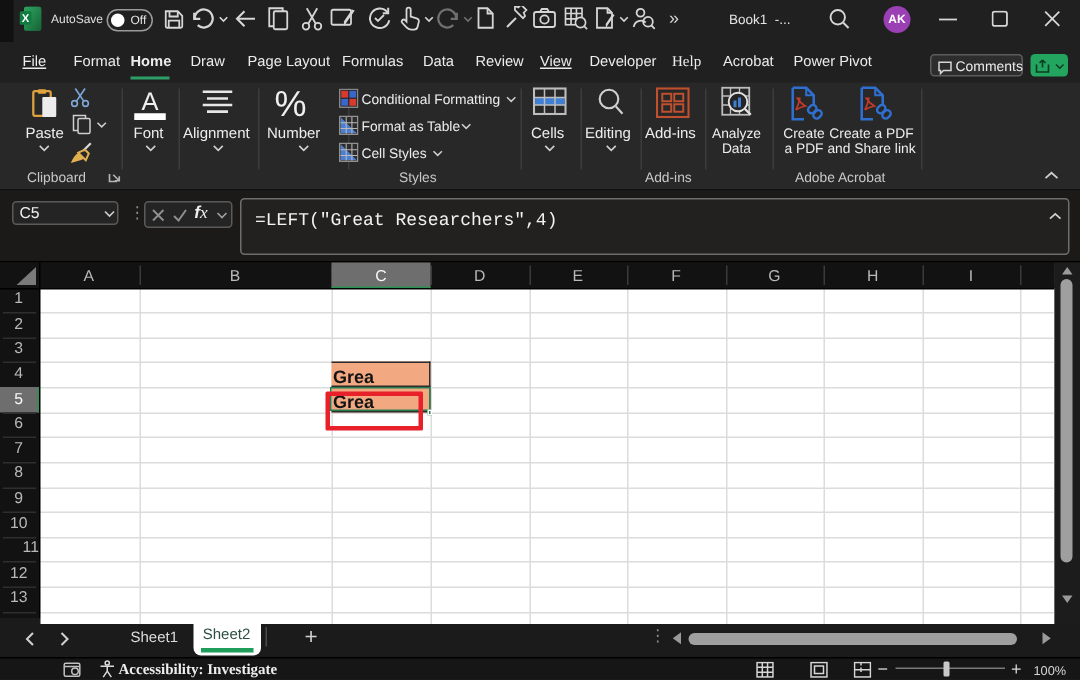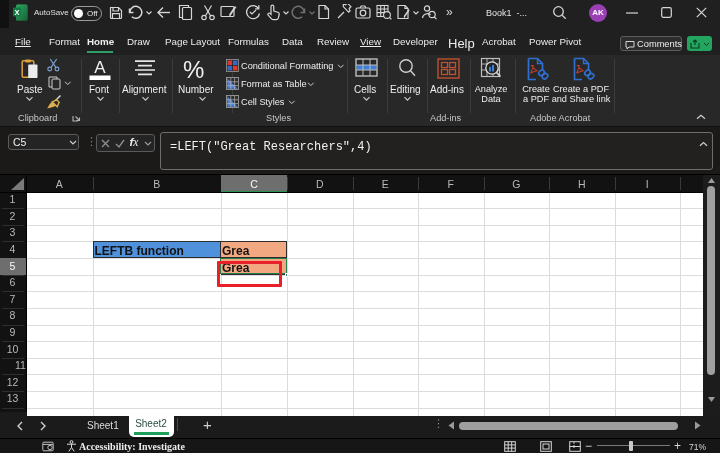--- a/index.html
+++ b/index.html
@@ -129,21 +129,21 @@
 <div class="abs" style="left:15px;top:36px;font-size:9.8px;color:#ececec;font-weight:normal;text-decoration:underline;">File</div>
 <div class="abs" style="left:49px;top:36px;font-size:9.8px;color:#ececec;font-weight:normal;">Format</div>
 <div class="abs" style="left:87px;top:36px;font-size:9.8px;color:#ececec;font-weight:bold;">Home</div>
 <div class="abs" style="left:127px;top:36px;font-size:9.8px;color:#ececec;font-weight:normal;">Draw</div>
 <div class="abs" style="left:165px;top:36px;font-size:9.8px;color:#ececec;font-weight:normal;">Page Layout</div>
 <div class="abs" style="left:228px;top:36px;font-size:9.8px;color:#ececec;font-weight:normal;">Formulas</div>
 <div class="abs" style="left:282px;top:36px;font-size:9.8px;color:#ececec;font-weight:normal;">Data</div>
 <div class="abs" style="left:317px;top:36px;font-size:9.8px;color:#ececec;font-weight:normal;">Review</div>
 <div class="abs" style="left:360px;top:36px;font-size:9.8px;color:#ececec;font-weight:normal;text-decoration:underline;">View</div>
 <div class="abs" style="left:393px;top:36px;font-size:9.8px;color:#ececec;font-weight:normal;">Developer</div>
-<div class="abs" style="left:448px;top:36px;font-size:13px;color:#ececec;font-weight:normal;">Help</div>
+<div class="abs" style="left:448px;top:36px;font-size:10px;color:#ececec;font-weight:normal;font-family:Liberation Serif, serif;">Help</div>
 <div class="abs" style="left:482px;top:36px;font-size:9.8px;color:#ececec;font-weight:normal;">Acrobat</div>
 <div class="abs" style="left:529px;top:36px;font-size:9.8px;color:#ececec;font-weight:normal;">Power Pivot</div>
 <div class="abs" style="left:87px;top:50.5px;width:26px;height:2.5px;background:#2d9e66;"></div>
 <div class="abs" style="left:620px;top:36px;width:62px;height:15px;border:1px solid #5c5c5c;border-radius:3px;background:#2d2d2d;">
 <svg class="abs" style="left:4px;top:2.5px" width="10" height="10" viewBox="0 0 10 10" fill="none" stroke="#d6d6d6" stroke-width="1">
         <path d="M1 1.5 h8 v5.5 h-5 l-2 2 v-2 h-1z"></path>
       </svg>
 <div class="abs" style="left:16px;top:2px;font-size:9.3px;color:#ececec;">Comments</div>
     </div>
 <div class="abs" style="left:687px;top:36px;width:25px;height:15px;border-radius:3px;background:#23a45f;">
@@ -410,23 +410,20 @@
 <div class="abs" style="left:0;top:359.2px;width:41px;text-align:center;font-size:10.5px;color:#b9b9b9;">11</div>
 <div class="abs" style="left:2px;top:374.3px;width:22px;height:1px;background:#2e2e2e;"></div>
 <div class="abs" style="left:0;top:375.8px;width:25px;text-align:center;font-size:10.5px;color:#b9b9b9;">12</div>
 <div class="abs" style="left:2px;top:390.9px;width:22px;height:1px;background:#2e2e2e;"></div>
 <div class="abs" style="left:0;top:392.4px;width:25px;text-align:center;font-size:10.5px;color:#b9b9b9;">13</div>
 <div class="abs" style="left:2px;top:407.6px;width:22px;height:1px;background:#2e2e2e;"></div>
 <div class="abs" style="left:0;top:409.1px;width:25px;text-align:center;font-size:10.5px;color:#b9b9b9;"></div>
 <div class="abs" style="left:2px;top:424.2px;width:22px;height:1px;background:#2e2e2e;"></div>
 <div class="abs" style="left:26px;top:175px;width:1px;height:237px;background:#000;"></div>
 <div class="abs" style="left:0;top:191.5px;width:703px;height:1px;background:#000;"></div>
-<div class="abs" style="left:92.5px;top:241.4px;width:128.5px;height:16.62px;background:#4f91da;border:1px solid #2d2d2d;font-weight:bold;font-size:12px;color:#131313;display:flex;align-items:flex-end;padding-left:1px;padding-bottom:1px;">
-      <span style="position:relative;top:2.2px;">LEFTB function</span>
-    </div>
 <div class="abs" style="left:221px;top:241.4px;width:66px;height:16.62px;background:#f2a982;border:1px solid #2d2d2d;border-left:none;font-weight:bold;font-size:12px;color:#131313;display:flex;align-items:flex-end;padding-left:1px;padding-bottom:1px;">
       <span style="position:relative;top:2.2px;">Grea</span>
     </div>
 <div class="abs" style="left:221px;top:258.0px;width:66px;height:16.62px;background:#f2a982;border:1px solid #2d2d2d;border-left:none;border-top:none;font-weight:bold;font-size:12px;color:#131313;display:flex;align-items:flex-end;padding-left:1px;padding-bottom:1px;">
       <span style="position:relative;top:2.2px;">Grea</span>
     </div>
 <div class="abs" style="left:220.2px;top:258.3px;width:66.5px;height:16.12px;border:1.7px solid #237f4e;"></div>
 <div class="abs" style="left:284.5px;top:273.4px;width:3.6px;height:3.6px;background:#237f4e;border:1px solid #fff;"></div>
 <div class="abs" style="left:217px;top:261px;width:65px;height:26px;border:3.2px solid #e8202a;border-radius:1px;"></div>
 <div class="abs" style="left:703px;top:175px;width:17px;height:240.5px;background:#1c1c1c;"></div>
@@ -481,13 +478,13 @@
       <rect x="3" y="3" width="6" height="5"></rect>
     </svg>
 <svg class="abs" style="left:569px;top:440.5px" width="12" height="11" viewBox="0 0 12 11" fill="none" stroke="#d6d6d6" stroke-width="1">
       <rect x="0.7" y="0.7" width="10.6" height="9.6"></rect>
       <path d="M0.7 5.5 h10.6 M5 0.7 v2 M5 4 v3"></path>
     </svg>
 <div class="abs" style="left:585px;top:439px;font-size:12px;color:#d6d6d6;">−</div>
 <div class="abs" style="left:597px;top:445px;width:73px;height:1px;background:#7a7a7a;"></div>
 <div class="abs" style="left:629px;top:440.5px;width:4px;height:10px;background:#c9c9c9;border-radius:1px;"></div>
 <div class="abs" style="left:674px;top:439px;font-size:12px;color:#d6d6d6;">+</div>
-<div class="abs" style="left:689px;top:441.5px;font-size:8.5px;color:#d6d6d6;">71%</div>
+<div class="abs" style="left:689px;top:441.5px;font-size:8.5px;color:#d6d6d6;">100%</div>
 </div>
 </body></html>

